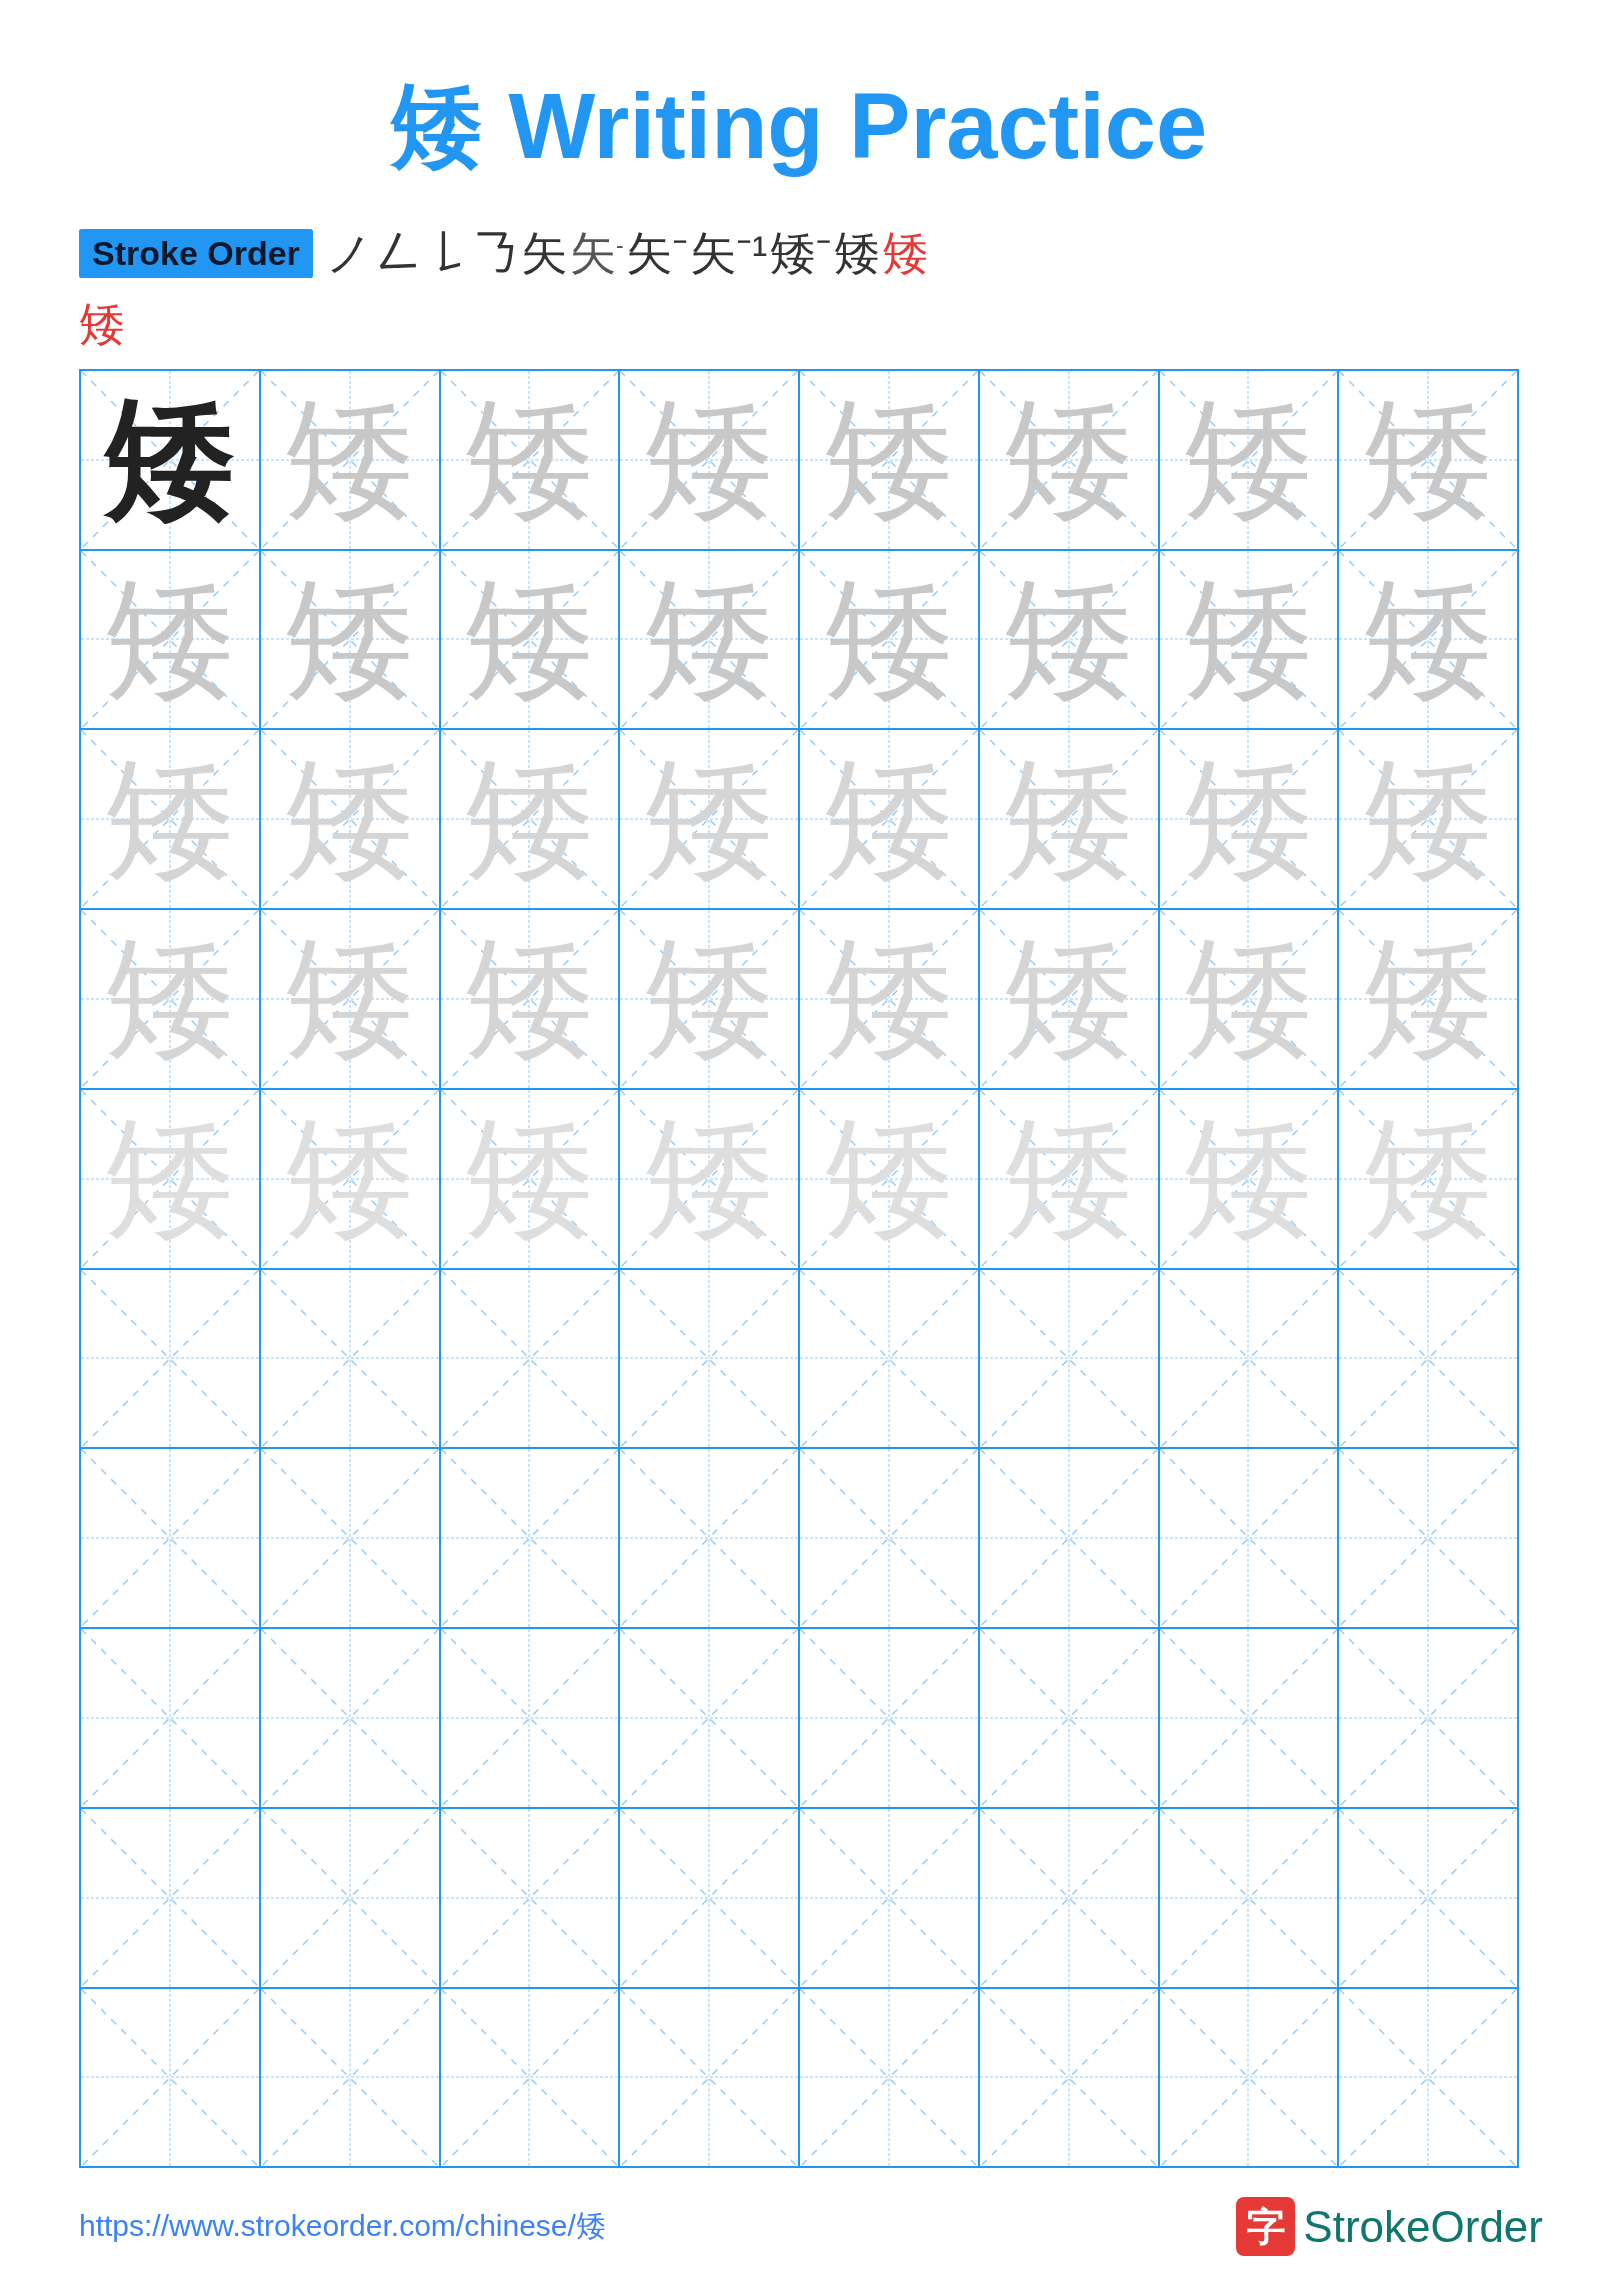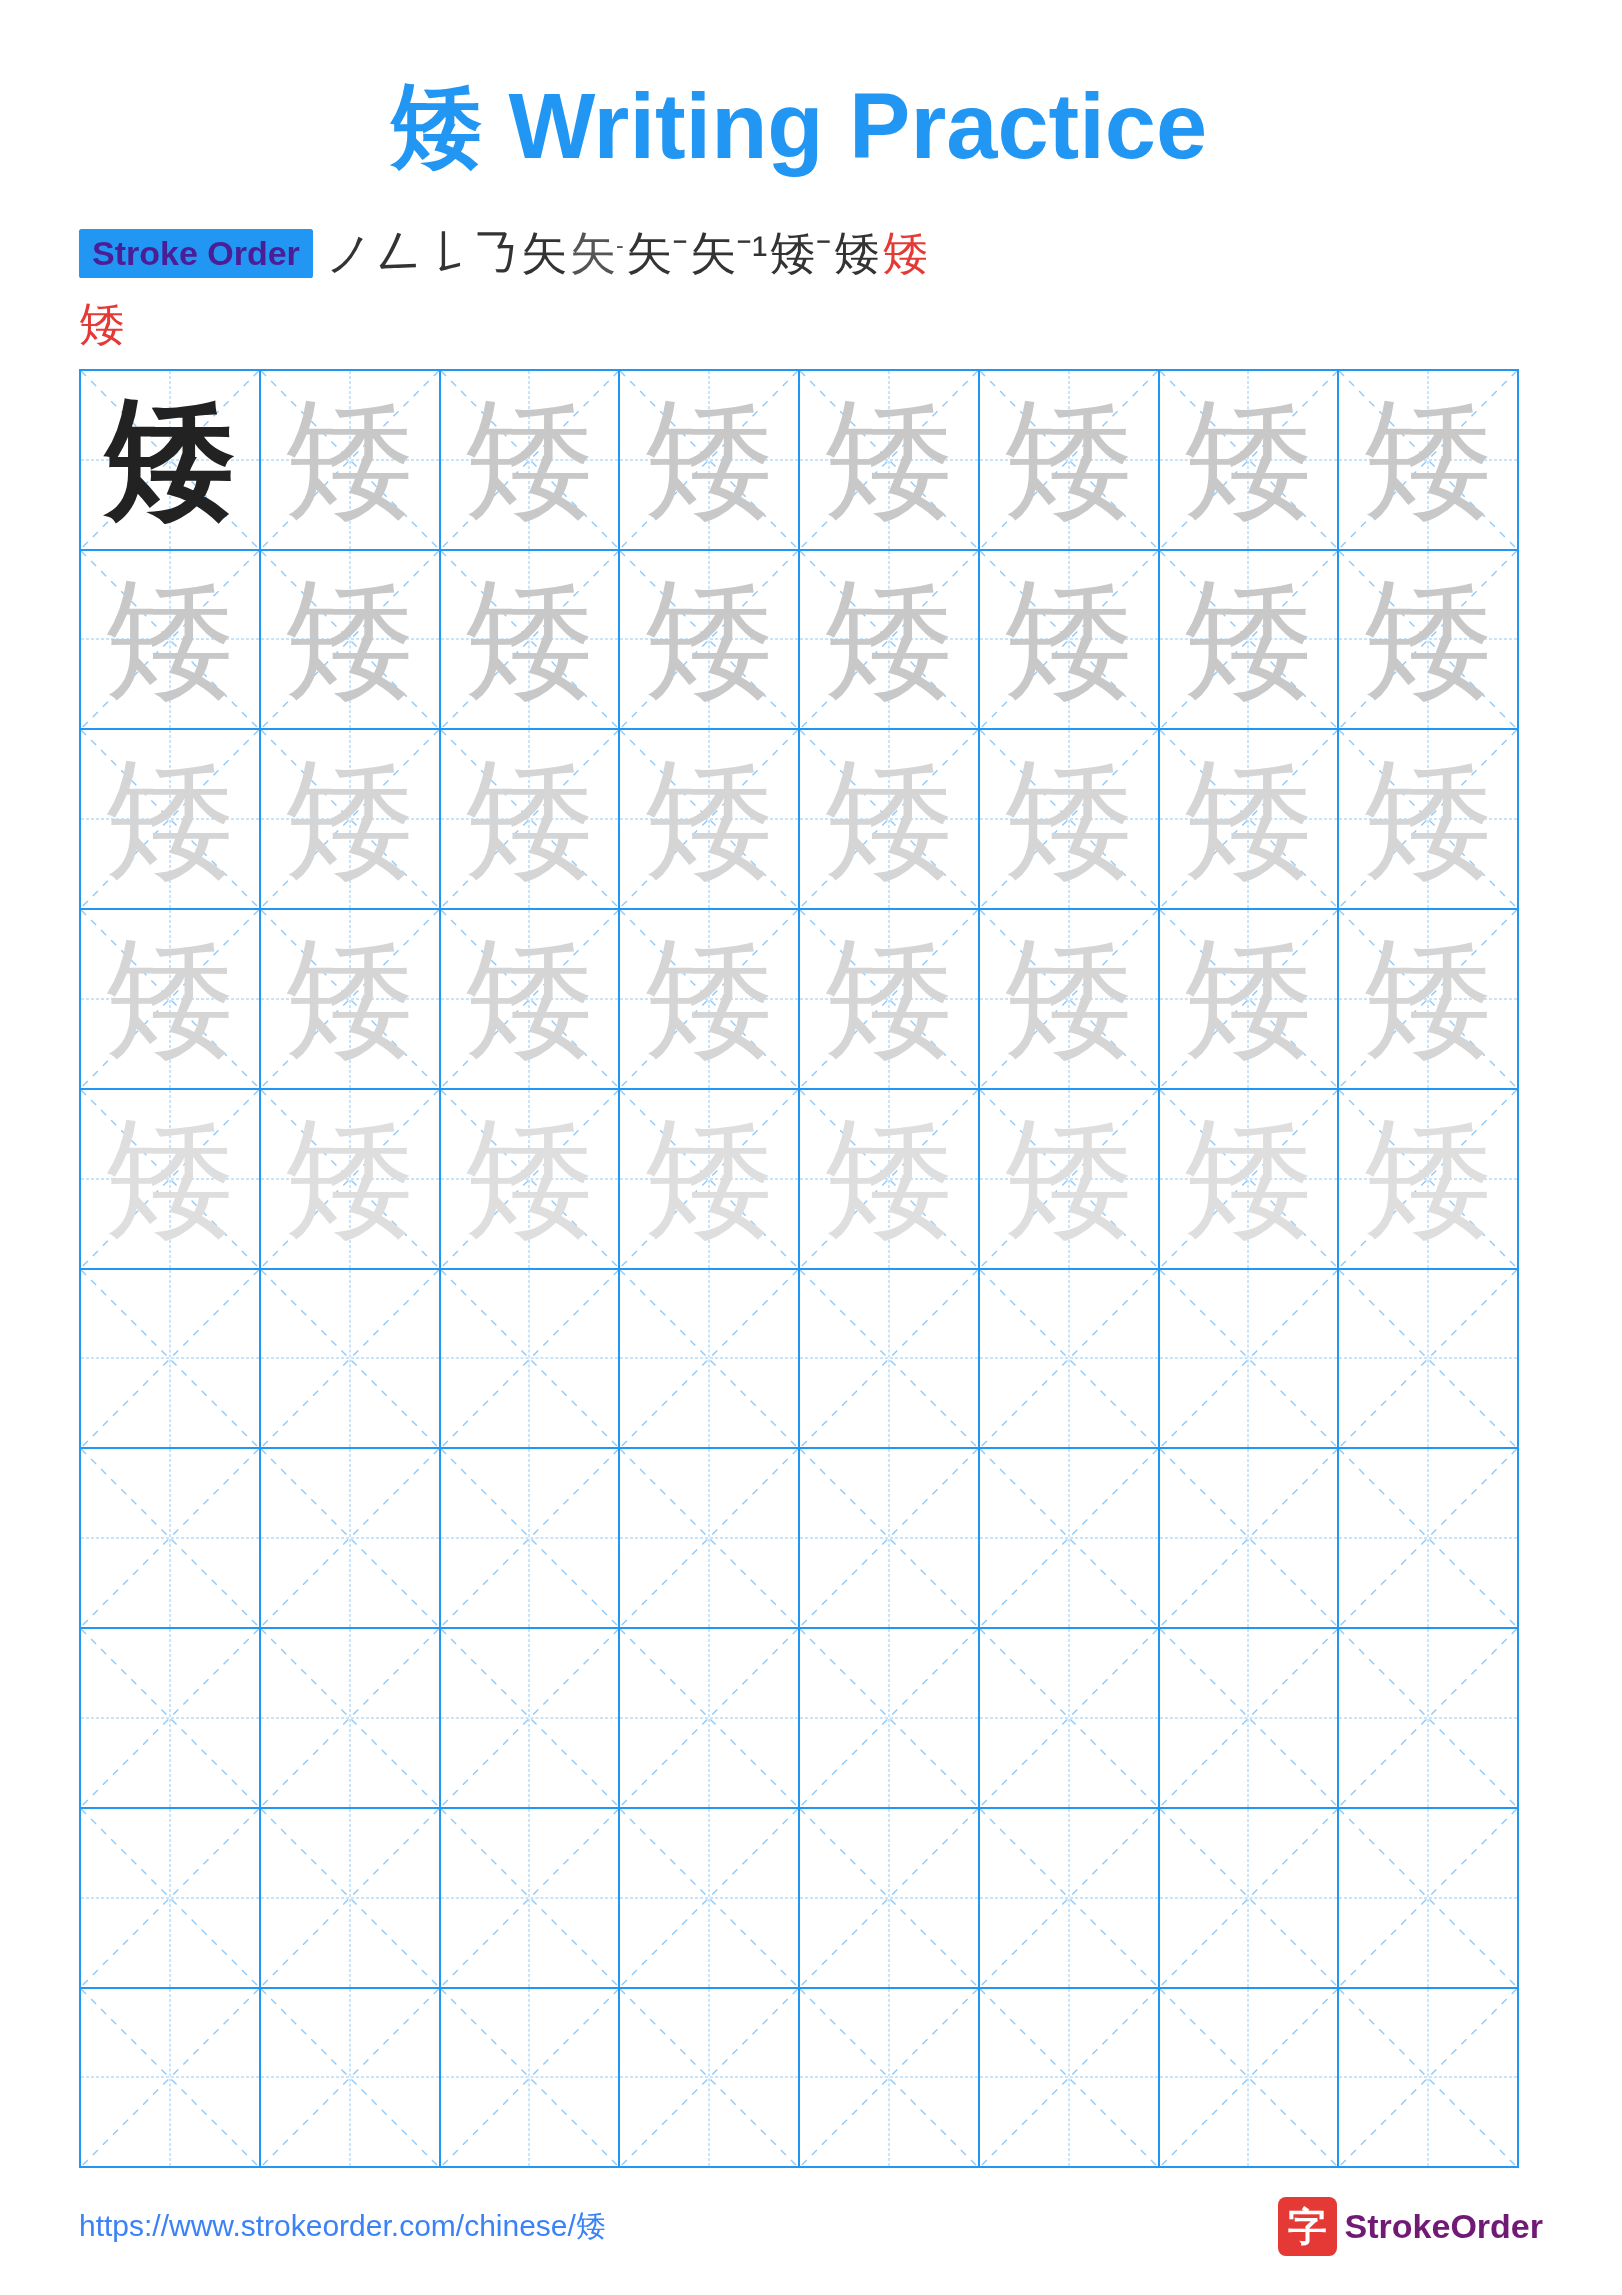--- a/index.html
+++ b/index.html
@@ -36,21 +36,21 @@
       display: flex;
       flex-direction: row;
       flex-wrap: wrap;
       align-items: center;
       margin-bottom: 33px;
       gap: 6.5px;
     }
 
     .stroke-order-label {
       background: #2196F3;
-      color: #4c1d95;
+      color: #0f172a;
       font-size: 34px;
       font-weight: bold;
       padding: 5.2px 13px;
       border-radius: 2.6px;
       white-space: nowrap;
     }
 
     .stroke-order-chars {
       display: flex;
       flex-direction: row;
@@ -196,23 +196,23 @@
       border-radius: 7.9px;
       display: flex;
       align-items: center;
       justify-content: center;
       font-size: 39px;
       color: white;
       font-weight: bold;
     }
 
     .footer-logo-text {
-      font-size: 34px;
-      font-weight: bold;
-      color: #701a75;
+      font-size: 44px;
+      font-weight: normal;
+      color: #0f766e;
     }
   </style>
 </head>
 <body>
 
 <div class="page">
 
   <h1 class="title">矮 Writing Practice</h1>
 
   <div class="stroke-order-section">

